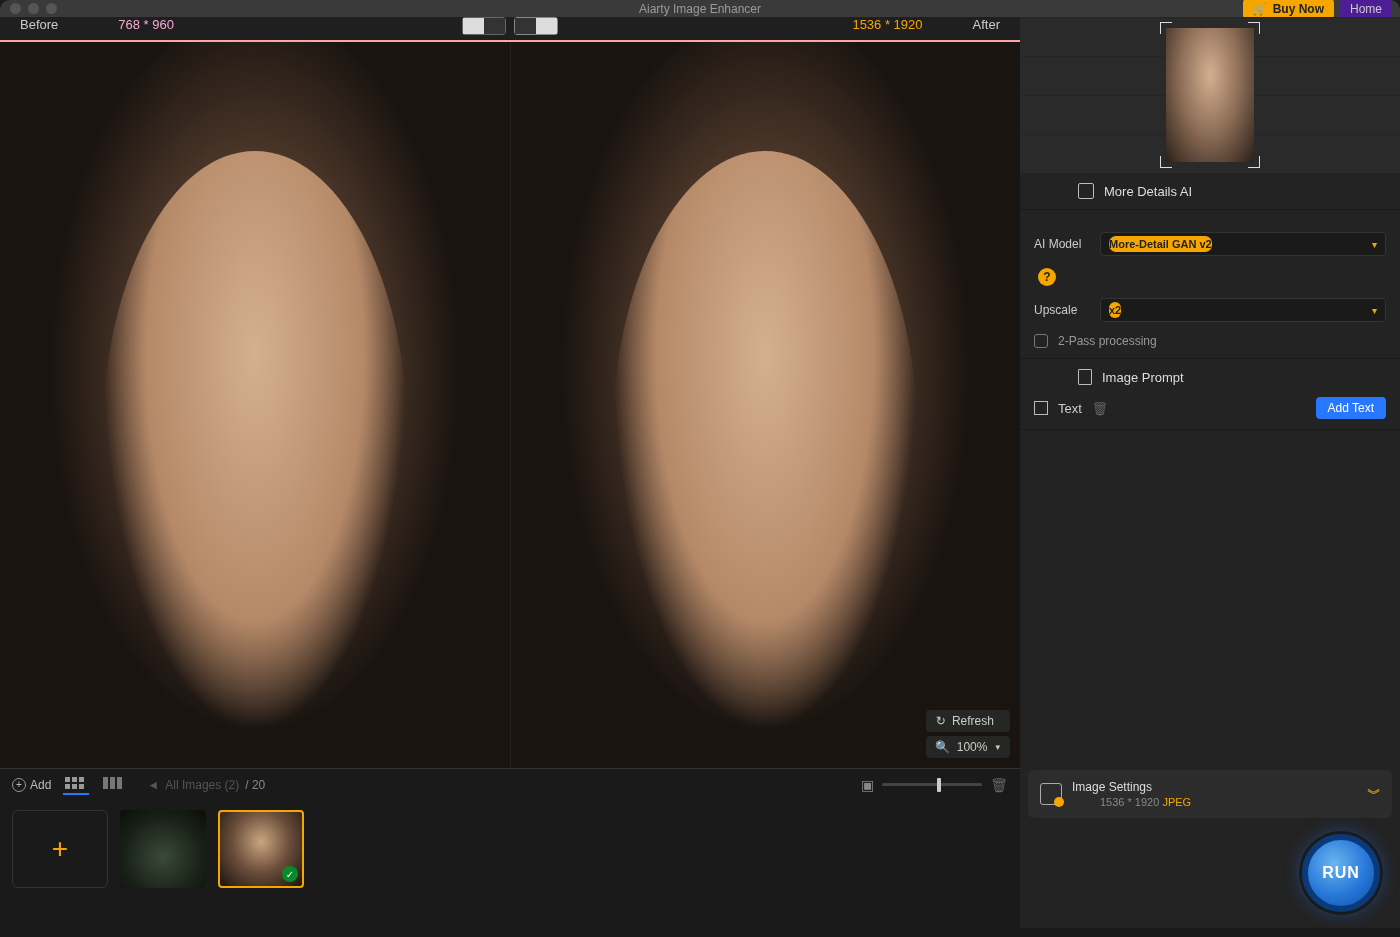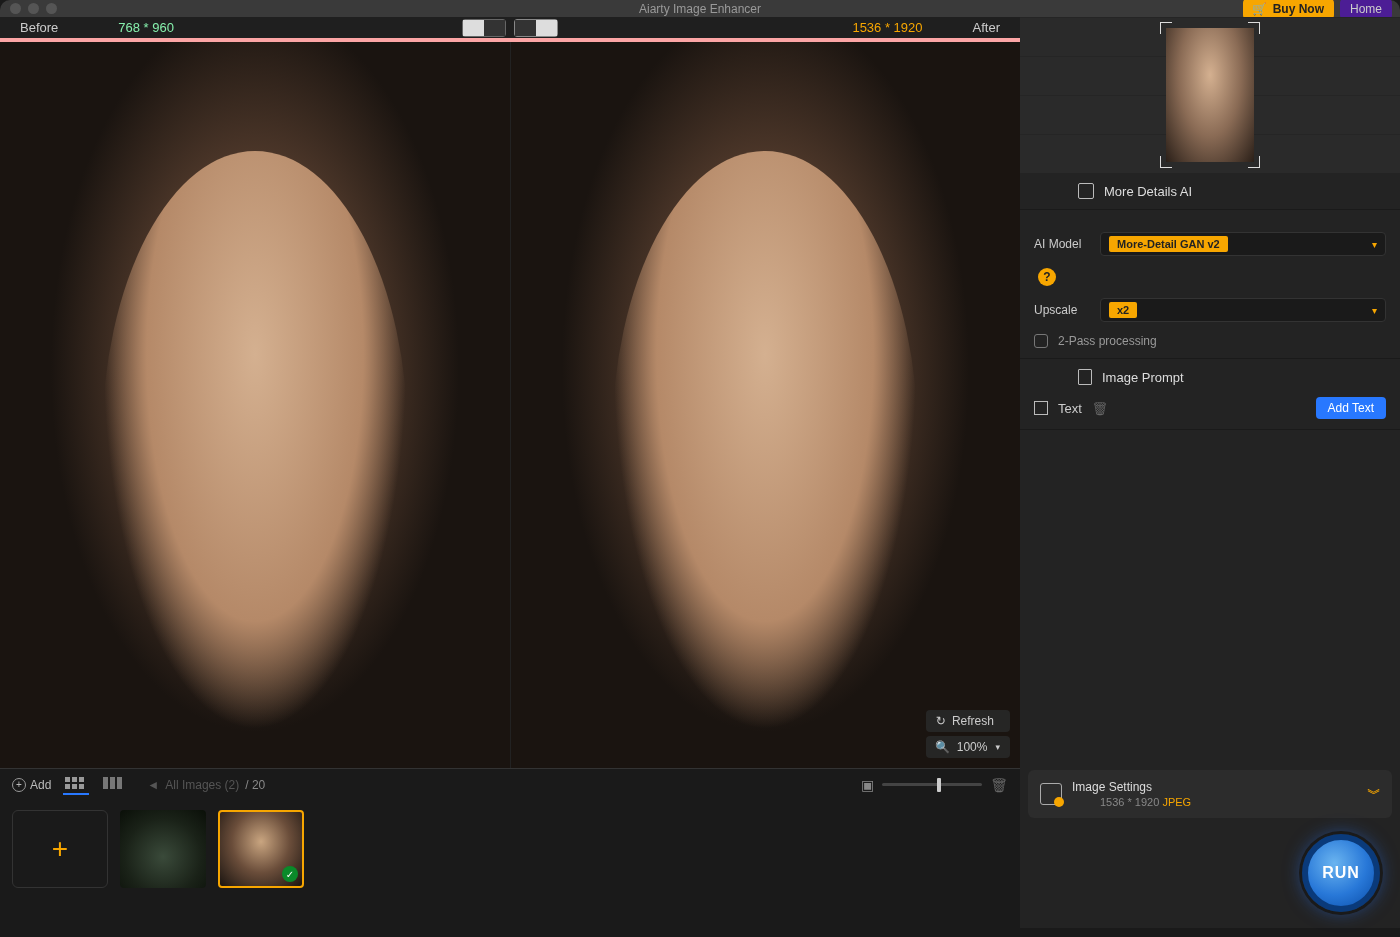--- a/index.html
+++ b/index.html
@@ -6,23 +6,23 @@
 body { background:#1a1a1a; color:#ccc; width:1400px; height:937px; overflow:hidden; font-size:13px; }
 .titlebar { height:17px; background:#3a3a3a; display:flex; align-items:center; position:relative; border-radius:10px 10px 0 0;}
 .traffic { display:flex; gap:7px; margin-left:10px; }
 .dot { width:11px; height:11px; border-radius:50%; background:#555; }
 .title { position:absolute; left:50%; transform:translateX(-50%); color:#999; font-size:12px; font-weight:500;}
 .tb-right { margin-left:auto; display:flex; gap:6px; margin-right:8px; }
 .buy-btn { background:#f7a600; color:#222; padding:3px 10px; border:none; border-radius:4px; font-size:12px; font-weight:600; cursor:pointer; display:flex; align-items:center; gap:5px;}
 .home-btn { background:#4c1d95; color:#ccc; padding:3px 10px; border:none; border-radius:4px; font-size:12px; cursor:pointer;}
 .app { display:flex; height:911px; }
 .main-col { width:1020px; display:flex; flex-direction:column; background:#000;}
-.infobar { height:25px; background:#1f1f1f; display:flex; align-items:center; padding:0 20px; position:relative; border-bottom:4px solid #fca5a5;}
+.infobar { height:25px; background:#1f1f1f; display:flex; align-items:flex-start; padding:0 20px; position:relative; border-bottom:2px solid #fca5a5;}
 .before-lbl { color:#ccc; font-size:13px;}
-.dims-before { color:#86efac; margin-left:60px; font-size:13px;}
+.dims-before { color:#f9a8d4; margin-left:60px; font-size:13px;}
 .view-toggles { position:absolute; left:50%; transform:translateX(-50%); display:flex; gap:8px;}
 .vt { width:44px; height:18px; border:1px solid #666; border-radius:3px; display:flex; cursor:pointer; background:#2a2a2a;}
 .vt.active { border-color:#888;}
 .vt-half { flex:1; }
 .vt1 .vt-half:first-child { background:#ddd;}
 .vt1 .vt-half:last-child { background:#333;}
 .vt2 .vt-half:first-child { background:#333;}
 .vt2 .vt-half:last-child { background:#ddd;}
 .dims-after { color:#f7a600; margin-left:auto; font-size:13px; font-weight:500;}
 .after-lbl { color:#ccc; margin-left:50px; font-size:13px;}
@@ -62,21 +62,21 @@
 .crop-marks .tl{top:0;left:0;border-right:none;border-bottom:none;}
 .crop-marks .tr{top:0;right:0;border-left:none;border-bottom:none;}
 .crop-marks .bl{bottom:0;left:0;border-right:none;border-top:none;}
 .crop-marks .br{bottom:0;right:0;border-left:none;border-top:none;}
 .panel { padding:10px 14px; border-bottom:1px solid #1a1a1a;}
 .panel-head { display:flex; align-items:center; gap:10px; color:#ddd; font-size:13px; font-weight:500;padding-left:44px;}
 .ph-icon { width:16px; height:16px; border:1.5px solid #bbb; border-radius:2px; position:relative;}
 .row { display:flex; align-items:center; gap:10px; margin-top:12px;}
 .row-label { width:56px; color:#ccc; font-size:12px;}
 .select { flex:1; background:#1a1a1a; border:1px solid #333; border-radius:4px; height:24px; display:flex; align-items:center; padding:0 8px; position:relative; cursor:pointer;}
-.chip { background:#f7a600; color:#222; padding:2px 8px; border-radius:2px; font-size:11px; font-weight:600;text-align:center;}
+.chip { background:#f7a600; color:#222; padding:2px 0; border-radius:7px; font-size:11px; font-weight:600;text-align:center;}
 .chev { position:absolute; right:8px; color:#f7a600; font-size:10px;}
 .desc { font-size:11px; color:#2878ff; line-height:1.5; margin-left:30px; margin-top:6px;}
 .help-icon { width:18px; height:18px; background:#f7a600; color:#222; border-radius:50%; display:flex; align-items:center; justify-content:center; font-size:12px; font-weight:700; flex:none; margin-left:4px;}
 .chk { width:14px; height:14px; border:1.5px solid #777; border-radius:3px; cursor:pointer; flex:none;}
 .chk-label { color:#999; font-size:12px;}
 .view-pill { border:1px solid #2878ff; color:#2878ff; padding:2px 8px; border-radius:3px; font-size:11px; cursor:pointer; background:none;}
 .add-text-btn { background:#2878ff; color:#fff; padding:4px 12px; border:none; border-radius:4px; font-size:12px; margin-left:auto; cursor:pointer;}
 .flex-spacer { flex:1;}
 .export-bar { background:#2c2c2c; margin:6px 8px 0 8px; border-radius:6px; padding:10px 12px; display:flex; align-items:center; gap:10px;}
 .export-icon { width:22px; height:22px; border:1.5px solid #aaa; border-radius:3px; position:relative;}

